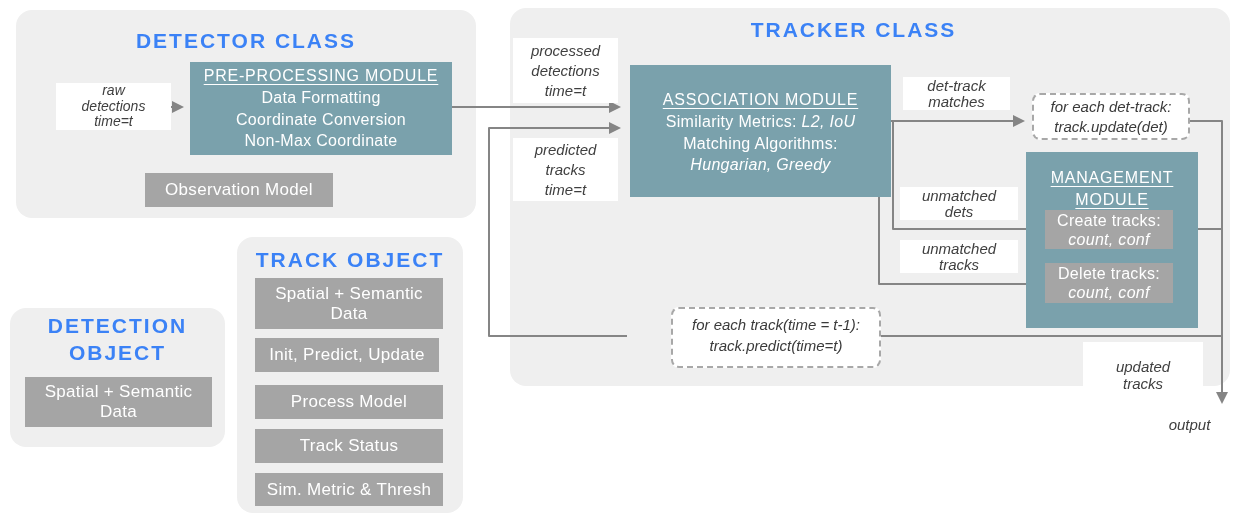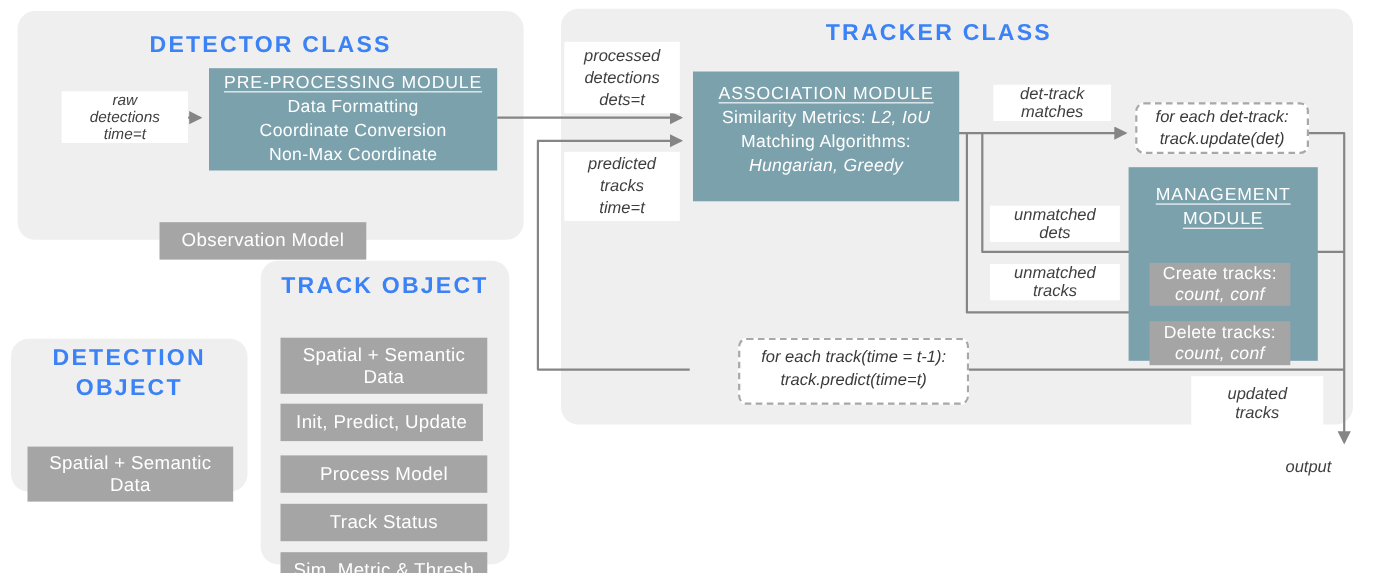--- a/index.html
+++ b/index.html
@@ -16,21 +16,21 @@
   .wires { position:absolute; left:0; top:0; z-index:2; }
   .teal { position:absolute; background:#7aa1ac; color:#ffffff; text-align:center; z-index:3; }
   .teal .t-title {
     display:inline-block; text-decoration:underline; text-underline-offset:3px;
     font-size:16px; line-height:22px; letter-spacing:0.8px; white-space:pre-line;
   }
   .teal .t-line { font-size:16px; line-height:21.5px; letter-spacing:0.3px; }
   .graybox {
     position:absolute; background:#a5a5a5; color:#ffffff; z-index:3;
     display:flex; align-items:center; justify-content:center; text-align:center;
-    font-size:17px; line-height:20px; letter-spacing:0.3px;margin-top:29px;
+    font-size:17px; line-height:20px; letter-spacing:0.3px;
   }
   .graybox-sm { font-size:16px; line-height:19px; }
   .wlabel {
     position:absolute; background:#ffffff; color:#3f3f3f; z-index:4;
     display:flex; align-items:center; justify-content:center; text-align:center;
     font-style:italic;
   }
   .wlabel span { white-space:pre-line; }
   .nobg { background:transparent; }
   .dashed {
@@ -79,21 +79,21 @@
     <div><span class="t-title">PRE-PROCESSING MODULE</span></div>
     <div class="t-line">Data Formatting</div>
     <div class="t-line">Coordinate Conversion</div>
     <div class="t-line">Non-Max Coordinate</div>
   </div>
 
   <div class="graybox" style="left:145px; top:173px; width:188px; height:34px;">
     <span>Observation Model</span>
   </div>
 
-  <div class="teal" style="left:630px; top:65px; width:242px; height:108px; padding-top:10px;">
+  <div class="teal" style="left:630px; top:65px; width:261px; height:108px; padding-top:24px;">
     <div><span class="t-title">ASSOCIATION MODULE</span></div>
     <div class="t-line"><span>Similarity Metrics: </span><span class="it">L2, IoU</span></div>
     <div class="t-line">Matching Algorithms:</div>
     <div class="t-line it">Hungarian, Greedy</div>
   </div>
 
   <div class="teal" style="left:1026px; top:152px; width:172px; height:161px; padding-top:15px;">
     <div><span class="t-title">MANAGEMENT
 MODULE</span></div>
     <div class="graybox graybox-sm" style="left:19px; top:58px; width:128px; height:39px;">
@@ -136,40 +136,40 @@
     </div>
 
   <div class="wlabel" style="left:32px; top:83px; width:115px; height:47px; font-size:14px; line-height:15.5px;margin-left:24px;">
     <span>raw
 detections
 time=t</span>
     </div>
   <div class="wlabel" style="left:513px; top:38px; width:105px; height:65px; font-size:15px; line-height:20px;">
     <span>processed
 detections
-dets=t</span>
+time=t</span>
     </div>
   <div class="wlabel" style="left:513px; top:138px; width:105px; height:63px; font-size:15px; line-height:20px;">
     <span>predicted
 tracks
 time=t</span>
     </div>
   <div class="wlabel" style="left:903px; top:77px; width:107px; height:33px; font-size:15px; line-height:16px;">
     <span>det-track
 matches</span>
     </div>
   <div class="wlabel" style="left:900px; top:187px; width:118px; height:33px; font-size:15px; line-height:16px;">
     <span>unmatched
 dets</span>
     </div>
   <div class="wlabel" style="left:900px; top:240px; width:118px; height:33px; font-size:15px; line-height:16px;">
     <span>unmatched
 tracks</span>
     </div>
-  <div class="wlabel" style="left:1083px; top:342px; width:120px; height:50px; font-size:15px; line-height:17px;">
+  <div class="wlabel" style="left:1083px; top:342px; width:120px; height:50px; font-size:15px; line-height:17px;align-items:flex-end;">
     <span>updated
 tracks</span>
     </div>
   <div class="wlabel nobg" style="left:1152px; top:414px; width:75px; height:20px; font-size:15px;">
     <span>output</span>
     </div>
 
 </div>
 
 </body></html>

